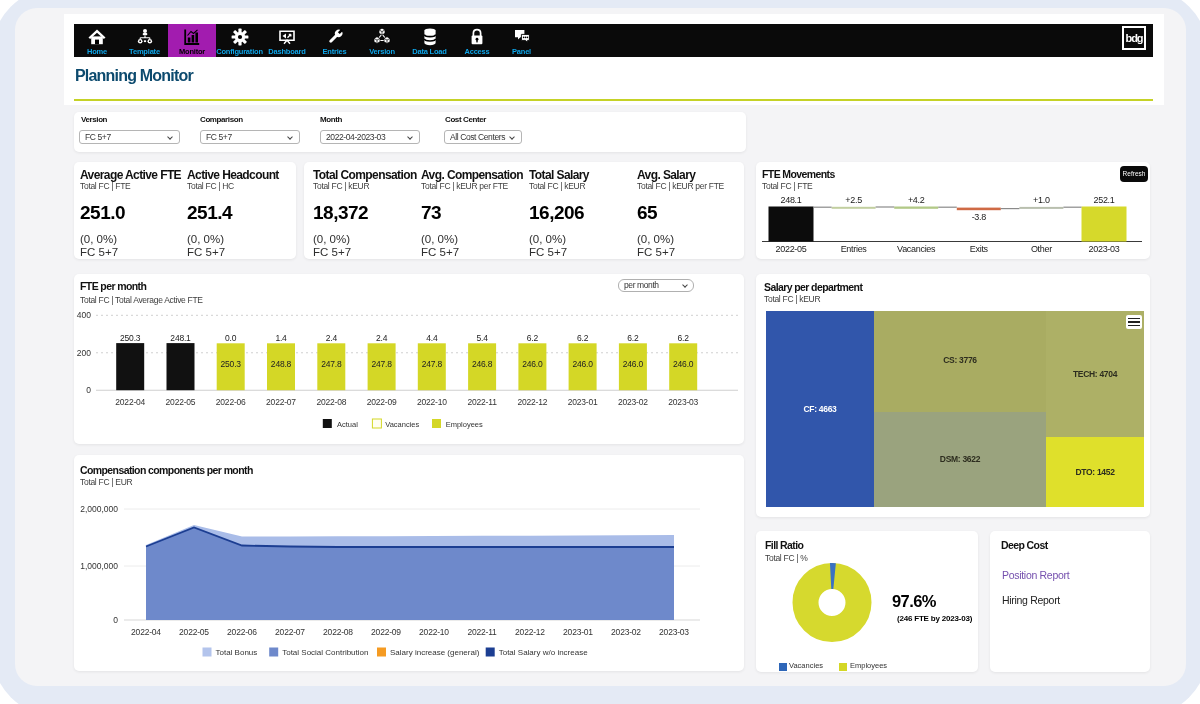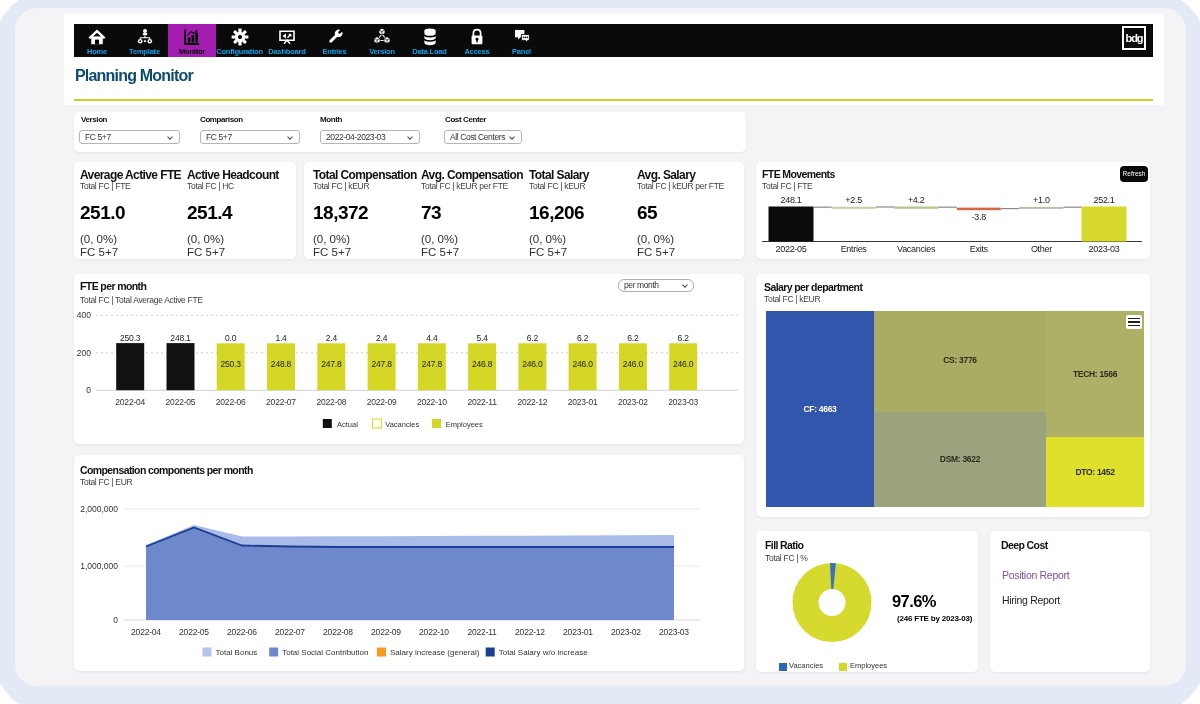--- a/index.html
+++ b/index.html
@@ -340,21 +340,21 @@
   <div class="cs" style="left:8px;top:20px">Total FC | kEUR</div>
   <div class="abs" style="left:10px;top:37px;width:378px;height:196px">
     <div class="abs" style="left:0;top:0;width:108px;height:196px;background:#3156ab"></div>
     <div class="abs" style="left:108px;top:0;width:172px;height:101px;background:#a9ac62"></div>
     <div class="abs" style="left:108px;top:101px;width:172px;height:95px;background:#9aa37e"></div>
     <div class="abs" style="left:280px;top:0;width:98px;height:126px;background:#adb066"></div>
     <div class="abs" style="left:280px;top:126px;width:98px;height:70px;background:#dfe02b"></div>
     <div class="tm" style="left:54px;top:93px;transform:translateX(-50%);color:#fff">CF: 4663</div>
     <div class="tm" style="left:194px;top:44px;transform:translateX(-50%)">CS: 3776</div>
     <div class="tm" style="left:194px;top:143px;transform:translateX(-50%)">DSM: 3622</div>
-    <div class="tm" style="left:329px;top:58px;transform:translateX(-50%)">TECH: 1566</div>
+    <div class="tm" style="left:329px;top:58px;transform:translateX(-50%)">TECH: 4704</div>
     <div class="tm" style="left:329px;top:156px;transform:translateX(-50%)">DTO: 1452</div>
     <div class="abs" style="right:2px;top:4px;width:16px;height:14px;background:#fff;border-radius:2px">
       <div class="abs" style="left:2px;top:2.6px;width:12px;height:1.8px;background:#222"></div>
       <div class="abs" style="left:2px;top:6.1px;width:12px;height:1.8px;background:#222"></div>
       <div class="abs" style="left:2px;top:9.6px;width:12px;height:1.8px;background:#222"></div>
     </div>
   </div>
 </div>
 
 <div class="card" style="left:756px;top:531px;width:222px;height:141px">

